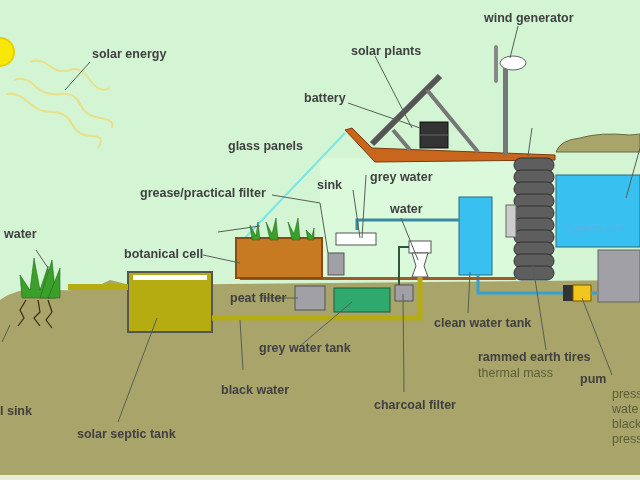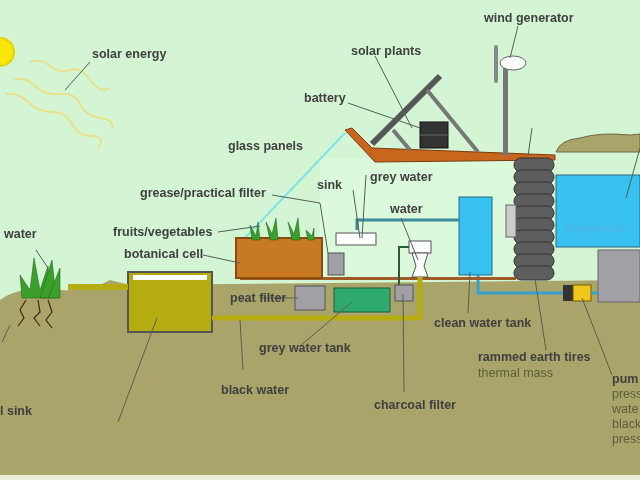--- a/index.html
+++ b/index.html
@@ -142,30 +142,30 @@
 
 <div class="lbl" style="left:92px;top:47px">solar energy</div>
 <div class="lbl" style="left:484px;top:11px">wind generator</div>
 <div class="lbl" style="left:351px;top:44px">solar plants</div>
 <div class="lbl" style="left:304px;top:91px">battery</div>
 <div class="lbl" style="left:228px;top:139px">glass panels</div>
 <div class="lbl" style="left:140px;top:186px">grease/practical filter</div>
 <div class="lbl" style="left:317px;top:178px">sink</div>
 <div class="lbl" style="left:370px;top:170px">grey water</div>
 <div class="lbl" style="left:390px;top:202px">water</div>
-<div class="lbl" style="left:113px;top:225px">fruits/vegetables</div>
 <div class="lbl" style="left:124px;top:247px">botanical cell</div>
 <div class="lbl" style="left:4px;top:227px">water</div>
 <div class="lbl" style="left:230px;top:291px">peat filter</div>
 <div class="lbl" style="left:434px;top:316px">clean water tank</div>
 <div class="lbl" style="left:478px;top:350px">rammed earth tires</div>
 <div class="lbl" style="left:259px;top:341px">grey water tank</div>
 <div class="sub" style="left:478px;top:366px">thermal mass</div>
 <div class="lbl" style="left:221px;top:383px">black water</div>
 <div class="lbl" style="left:374px;top:398px">charcoal filter</div>
+<div class="lbl" style="left:77px;top:427px">solar septic tank</div>
 <div class="lbl" style="left:0px;top:404px">l sink</div>
-<div class="lbl" style="left:612px;top:372px">pum</div>
+<div class="lbl" style="left:580px;top:372px">pum</div>
 <div class="sub" style="left:612px;top:387px">press</div>
 <div class="sub" style="left:612px;top:402px">wate</div>
 <div class="sub" style="left:612px;top:417px">black</div>
 <div class="sub" style="left:612px;top:432px">press</div>
 <div class="wm" style="left:565px;top:223px">©iagram.com</div>
 </div>
 
 </body></html>

